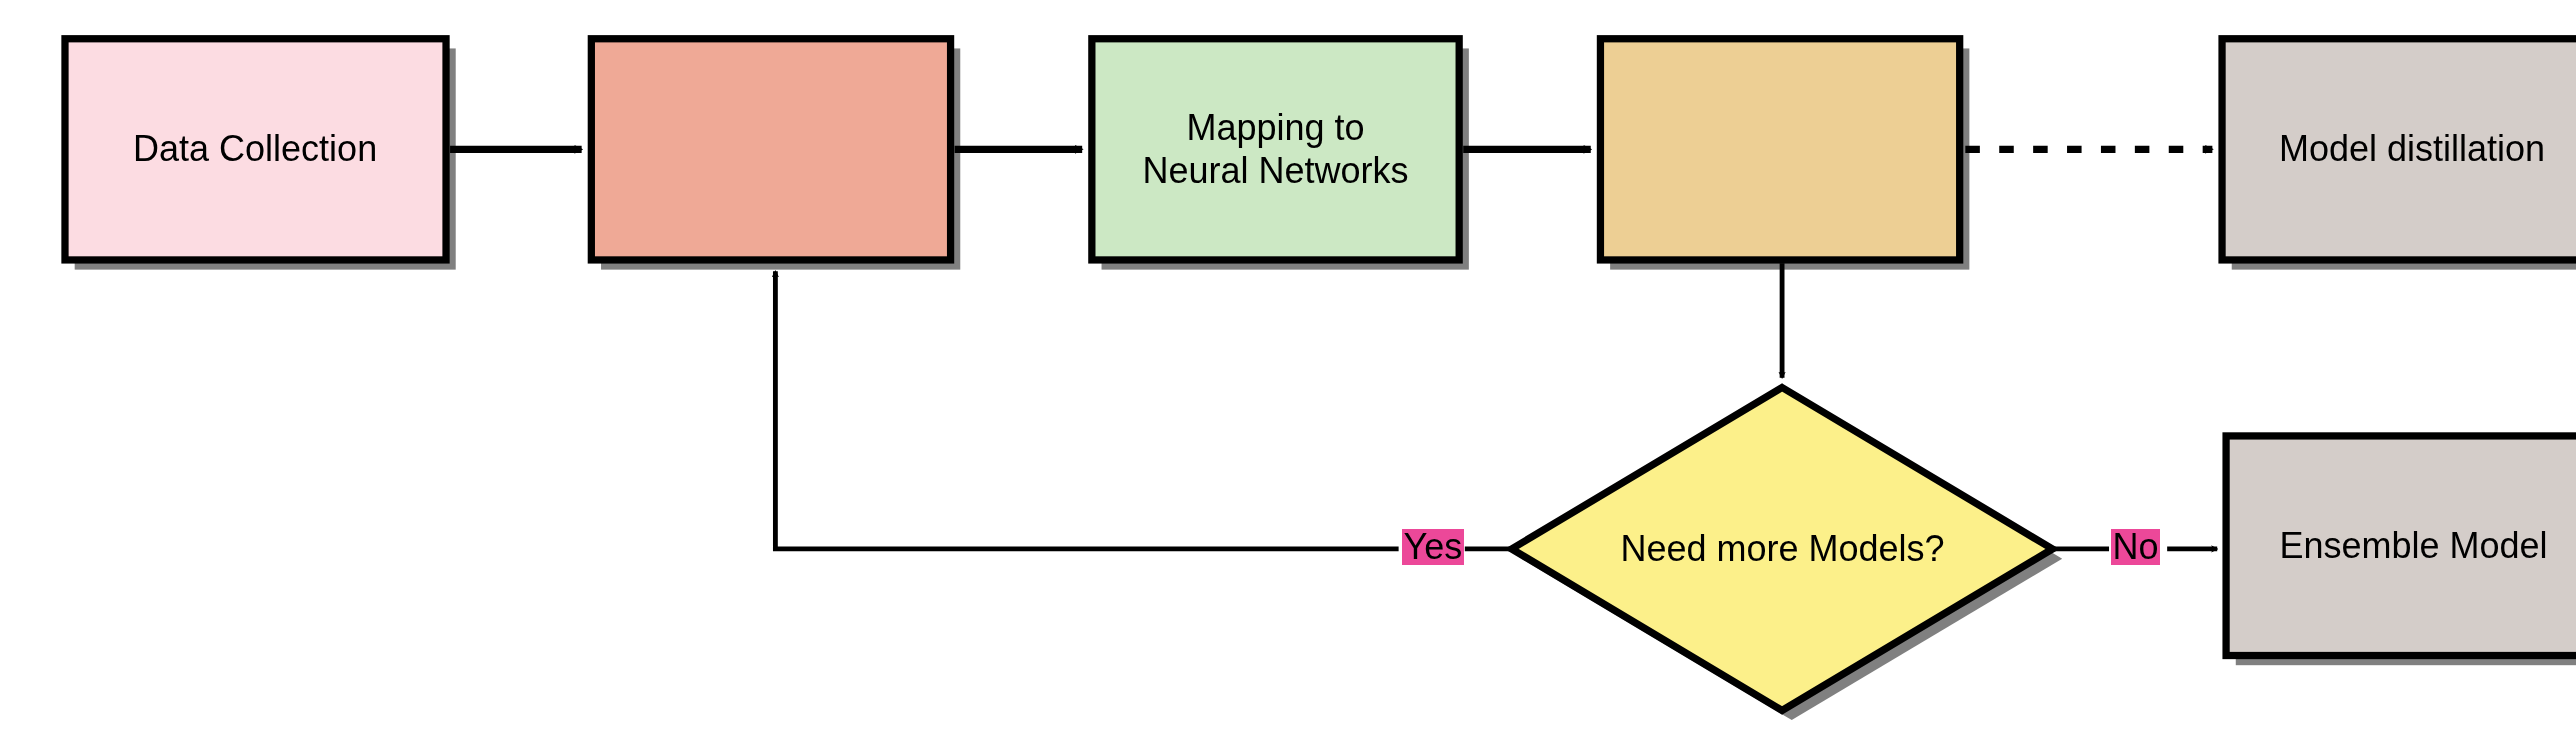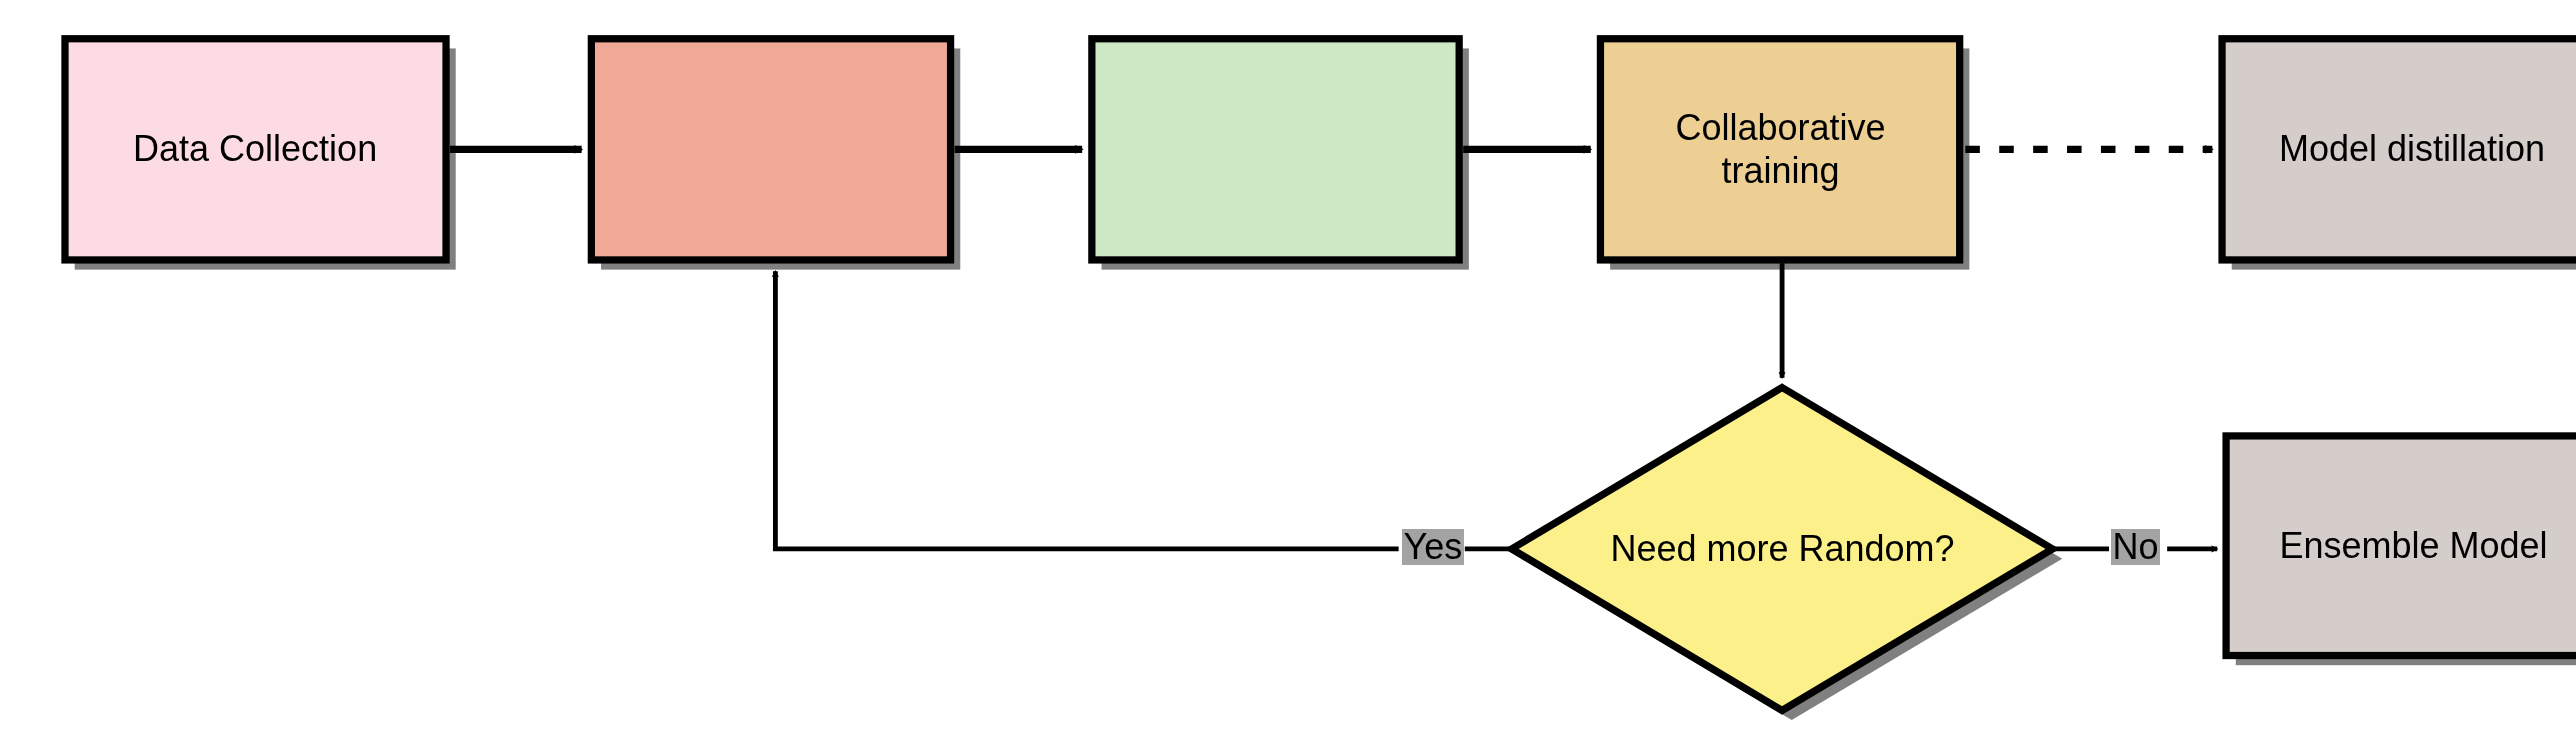--- a/index.html
+++ b/index.html
@@ -39,21 +39,21 @@
     white-space: pre-line;
     pointer-events: none;
     z-index: 5;
   }
   .edge-label {
     position: absolute;
     color: #000000;
     font-family: "Liberation Sans", sans-serif;
     font-size: 36px;
     line-height: 1;
-    background: #a3a3a3;
+    background: #ec4899;
     padding: 0 1.6px;
     z-index: 6;
     pointer-events: none;
   }
 </style>
 </head>
 <body>
 
 <div id="canvas">
 
@@ -104,27 +104,27 @@
     <line x1="2490" y1="680" x2="2560" y2="680" stroke="#000000" stroke-width="6"></line>
     <line x1="2632" y1="680" x2="2694" y2="680" stroke="#000000" stroke-width="6" marker-end="url(#arrowhead)"></line>
 
     <line x1="1820" y1="680" x2="1762" y2="680" stroke="#000000" stroke-width="6"></line>
     <polyline points="1680,680 908,680 908,336" fill="none" stroke="#000000" stroke-width="6" marker-end="url(#arrowhead)"></polyline>
   </svg>
 
   <div class="node-label" style="left:22.6px; top:39px; width:381px; height:221px;">Data Collection</div>
 
 
+  <div class="node-label" style="left:1050px; top:39px; width:367px; height:221px;">Mapping to
+Neural Networks</div>
 
-  <div class="node-label" style="left:1559px; top:39px; width:359px; height:221px;">Collaborative
-training</div>
 
   <div class="node-label" style="left:2180px; top:39px; width:380px; height:221px;">Model distillation</div>
 
-  <div class="node-label" style="left:1498px; top:521px; width:485px; height:57px;">Need more Random?</div>
+  <div class="node-label" style="left:1498px; top:521px; width:485px; height:57px;">Need more Models?</div>
 
   <div class="node-label" style="left:2184px; top:436px; width:375px; height:220px;">Ensemble Model</div>
 
   <div class="edge-label" style="left:1360px; top:529px;">Yes</div>
 
   <div class="edge-label" style="left:2069px; top:529px;">No</div>
 
 </div>
 
 

